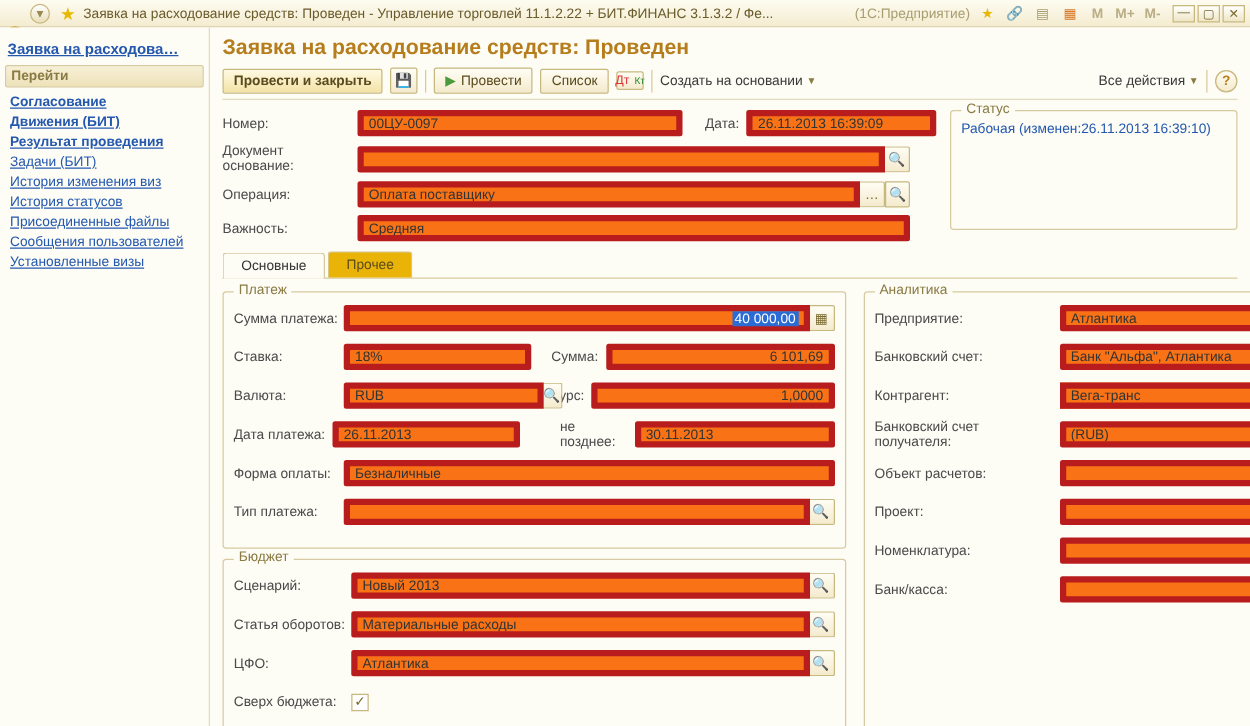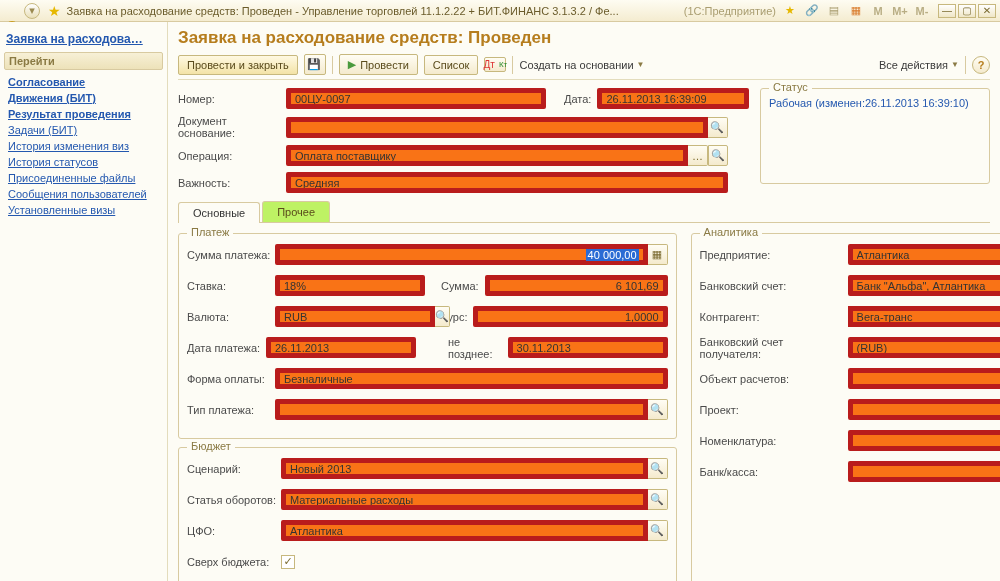--- a/index.html
+++ b/index.html
@@ -18,42 +18,42 @@
   .body-area { flex:1; display:flex; background:#fdfcf5; overflow:hidden;}
   .sidebar { width:168px; background:#fdfcf5; border-right:1px solid #e3dcbc; padding:6px 4px; }
   .sidebar .heading { color:#2458af; font-weight:bold; font-size:12px; text-decoration:underline; margin:4px 2px 6px; white-space:nowrap; overflow:hidden; text-overflow:ellipsis;}
   .sidebar .section { color:#8a7a44; font-weight:bold; background:linear-gradient(#f7f0d6,#ede2b9); border:1px solid #d8caa0; border-radius:2px; padding:2px 4px; margin:6px 0 4px;}
   .sidebar a { display:block; color:#2458af; text-decoration:underline; padding:2px 4px; cursor:pointer;}
   .sidebar a.bold { font-weight:bold;}
   .main { flex:1; padding:6px 10px 8px 10px; display:flex; flex-direction:column; overflow:hidden;}
   .page-title { color:#b67d1d; font-size:17px; font-weight:bold; margin:0 0 6px 0;}
   .toolbar { display:flex; align-items:center; gap:6px; border-bottom:1px solid #e3dcbc; padding-bottom:4px; margin-bottom:8px;}
   .btn { border:1px solid #c7b87e; background:linear-gradient(#fffdf4,#f4eacd); border-radius:2px; padding:3px 8px; color:#5a4b1c; cursor:pointer; display:inline-flex; align-items:center; gap:4px;}
-  .btn.primary { font-weight:normal; background:linear-gradient(#fff9e2,#f3e3a7);text-align:center;}
+  .btn.primary { font-weight:bold; background:linear-gradient(#fff9e2,#f3e3a7);text-align:center;}
   .btn.icon-only { padding:3px 4px; width:22px; justify-content:center;}
   .sep { width:1px; height:18px; background:#d8caa0;}
   .toolbar .spacer { flex:1;}
   .link-menu { color:#3a3a3a; cursor:pointer; display:inline-flex; align-items:center; gap:3px;}
   .caret { font-size:8px; color:#8a7a44;}
   .help { width:18px;height:18px;border-radius:50%;border:1px solid #c7b87e;background:linear-gradient(#fffdf4,#f4eacd);display:flex;align-items:center;justify-content:center;color:#b67d1d;font-weight:bold;}
   .form-row { display:flex; align-items:center; margin-bottom:6px; }
   .form-row label { color:#4a4a4a; }
   .inp { height:21px; border:5px solid #b91c1c; background:#f97316; border-radius:2px; padding:2px 4px; color:#333;}
   .sel-wrap { position:relative; display:flex; align-items:center;}
   .sel-btn { width:20px;height:21px;border:1px solid #c7b87e;border-left:none;background:linear-gradient(#fffdf4,#f4eacd);display:flex;align-items:center;justify-content:center;color:#7a6a2f;cursor:pointer;border-radius:0 2px 2px 0;}
   .sel-wrap .inp { border-radius:2px 0 0 2px;}
   .sel-wrap .mid-inp { border-radius:0;}
   .fieldset { border:1px solid #d8caa0; border-radius:3px; padding:8px 8px 10px; margin-bottom:8px; position:relative;}
   .fieldset .legend { position:absolute; top:-8px; left:8px; background:#fdfcf5; padding:0 4px; color:#8a7a44;}
   .top-grid { display:flex; gap:10px; }
   .top-left { flex:1;}
   .status-box { width:230px;}
   .status-link { color:#2458af; cursor:pointer;}
   .tabs { display:flex; border-bottom:1px solid #d8caa0; margin:2px 0 10px;}
-  .tab { padding:4px 14px; border:1px solid #d8caa0; border-bottom:none; margin-right:2px; background:#bef264; color:#5a4b1c; border-radius:3px 3px 0 0; cursor:pointer;}
+  .tab { padding:4px 14px; border:1px solid #d8caa0; border-bottom:none; margin-right:2px; background:#eab308; color:#5a4b1c; border-radius:3px 3px 0 0; cursor:pointer;}
   .tab.active { background:#fdfcf5; font-weight:normal; position:relative; top:1px; color:#333;}
   .columns { display:flex; gap:14px;}
   .col { flex:1;}
   .rlabel { display:inline-block; }
   .text-right { text-align:right;}
   .selected-text { background:#2a6bd4; color:#fff; padding:0 2px;}
   .chk { width:14px;height:14px;border:1px solid #c7b87e;background:#fff;display:inline-flex;align-items:center;justify-content:center;color:#7a6a2f;}
   .col .form-row { min-height:25px; }
 </style>
 </head>

